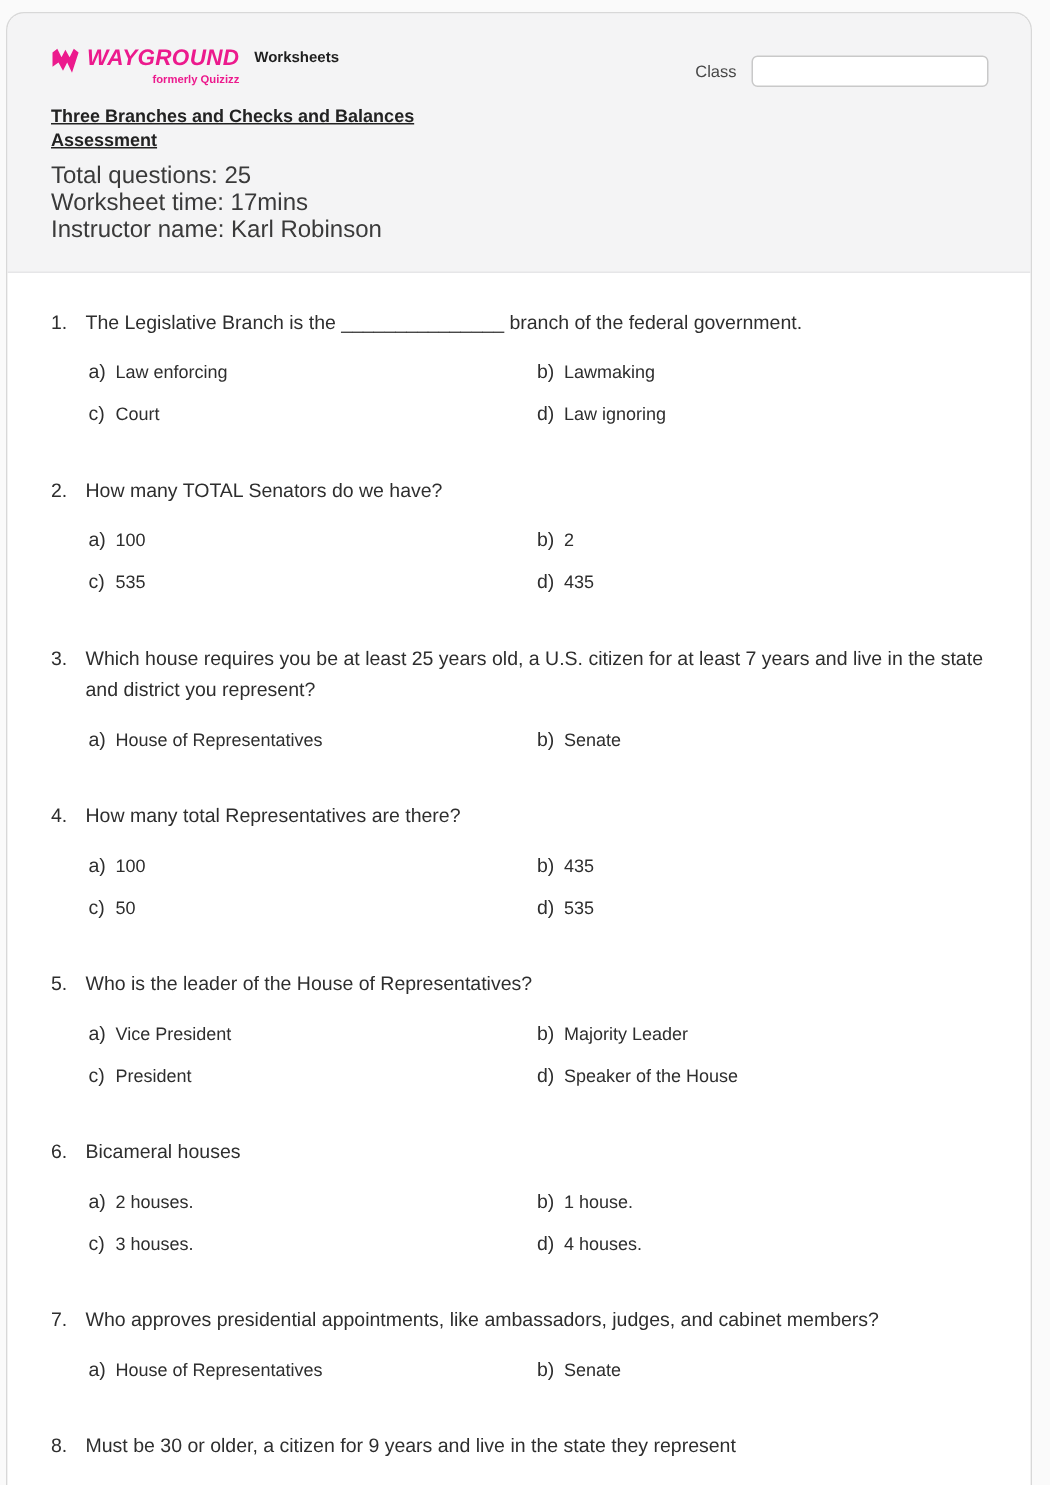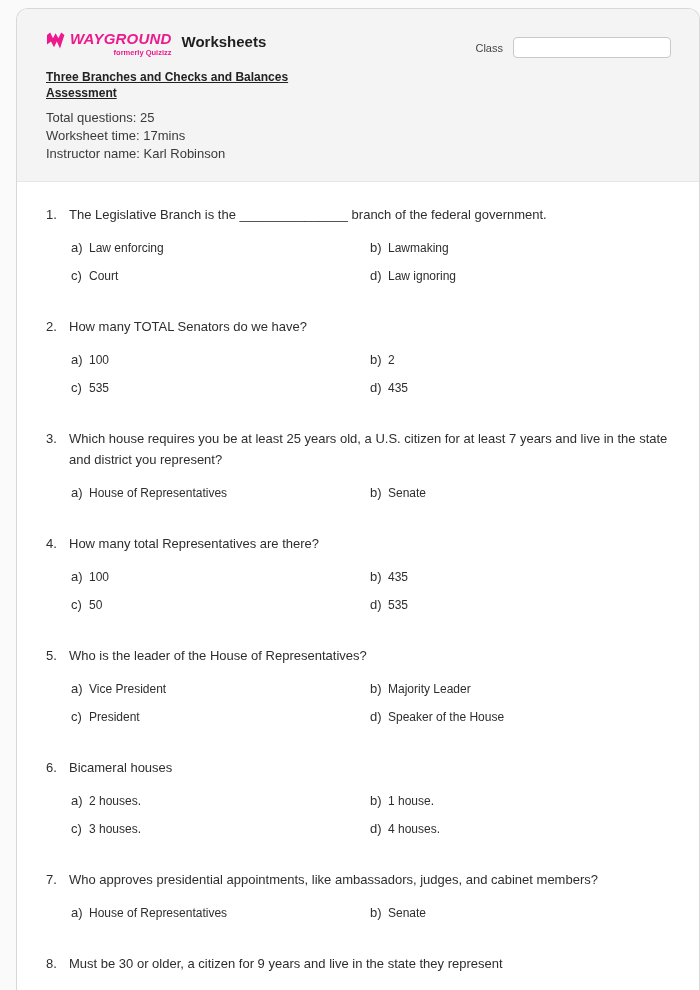--- a/index.html
+++ b/index.html
@@ -3,21 +3,21 @@
 <meta charset="utf-8">
 <style>
   * { margin: 0; padding: 0; box-sizing: border-box; }
   html, body {
     width: 700px; height: 990px;
     overflow: hidden;
     background: #fafafa;
     font-family: "Liberation Sans", sans-serif;
     color: #2e2e2e;
   }
-  .page { width: 700px; height: 770px; padding: 8px 8px 0 16px; }
+  .page { width: 700px; height: 770px; padding: 8px 8px 0 4px; }
   .card {
     width: 684px;
     min-height: 982px;
     background: #ffffff;
     border: 1px solid #d8d8d8;
     border-bottom: none;
     border-radius: 12px 12px 0 0;
     overflow: hidden;
   }
   
@@ -39,37 +39,37 @@
   .logo-stack { display: flex; flex-direction: column; align-items: flex-end; }
   .brand {
     font-size: 15px;
     font-weight: bold;
     font-style: italic;
     letter-spacing: 0.2px;
     line-height: 16px;
   }
   .tagline { font-size: 7.5px; font-weight: bold; line-height: 9px; margin-top: 1px; margin-left: 36px; }
   .product {
-    font-size: 15px;
+    font-size: 10px;
     font-weight: bold;
     color: #1f1f1f;
     margin-left: 10px;
     margin-top: 2px;
   }
   .ws-title {
     margin-top: 12px;
     max-width: 280px;
     font-size: 12px;
     font-weight: bold;
     line-height: 16px;
     color: #222222;
     text-decoration: underline;
   }
   .meta-block { margin-top: 8px; }
-  .meta-line { font-size: 13px; line-height: 18px; color: #3a3a3a; }
+  .meta-line { font-size: 16px; line-height: 18px; color: #3a3a3a; }
   .header-right {
     display: flex;
     flex-direction: column;
     gap: 20px;
     padding-top: 6px;
   }
   .field-row { display: flex; align-items: center; }
   .field-label {
     width: 40px;
     text-align: right;

